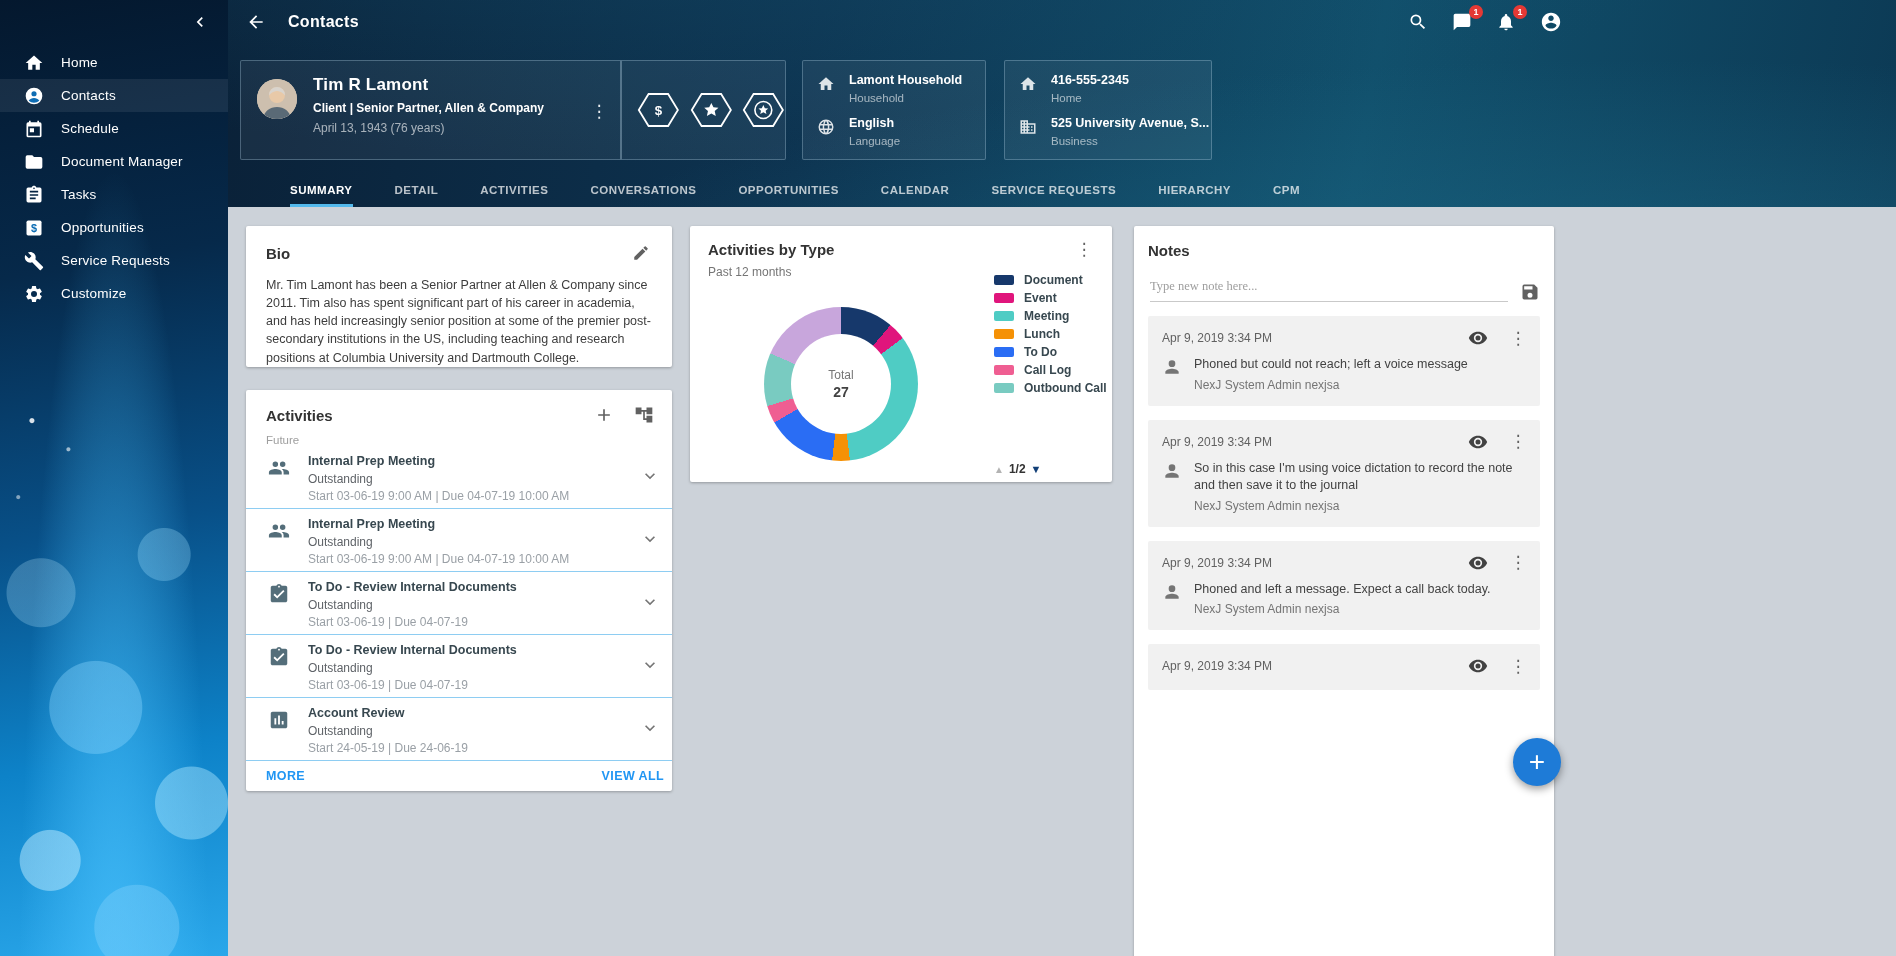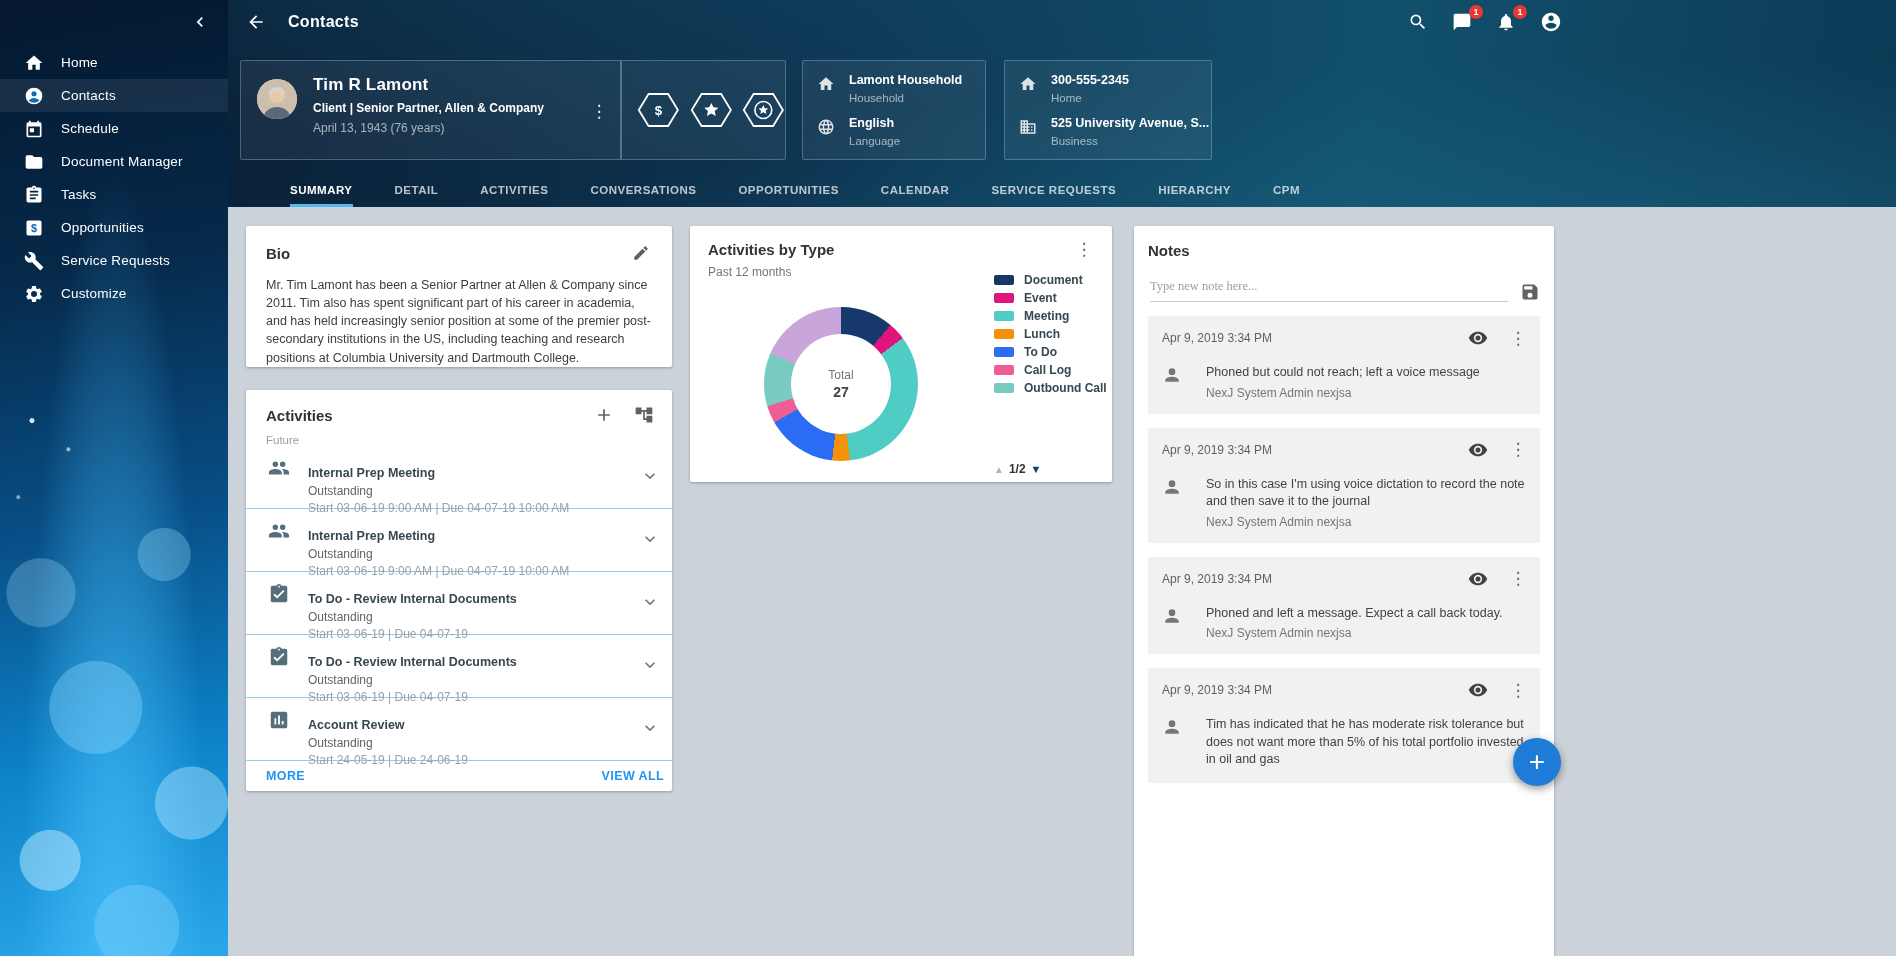--- a/index.html
+++ b/index.html
@@ -83,21 +83,21 @@
   #bio-card { left:18px; top:19px; width:426px; height:141px; padding:17px 20px; }
   .bio-text { font-size:12.5px; line-height:1.45; color:#3d3d3d; margin-top:13px; }
   .gray-btn { color:#616161; width:20px; height:20px; }
 
   #activities-card { left:18px; top:183px; width:426px; height:401px; padding-top:15px; overflow:hidden; }
   #activities-card .card-head { padding:0 18px 0 20px; }
   .head-actions { display:flex; gap:20px; align-items:center; }
   .group-label { font-size:11.5px; color:#9e9e9e; padding-left:20px; margin-top:9px; }
   .act-row { display:flex; align-items:flex-start; height:63px; padding:8px 12px 0 22px; border-bottom:1px solid #8ecdf2; }
   .act-ic { color:#546e7a; margin-top:3px; flex:none; }
-  .act-main { margin-left:18px; flex:1; min-width:0;margin-top:12px; }
+  .act-main { margin-left:18px; flex:1; min-width:0; }
   .act-title { font-size:12.5px; font-weight:700; color:#37474f; }
   .act-status { font-size:12px; color:#5f6368; margin-top:4px; }
   .act-dates { font-size:12px; color:#9aa0a6; margin-top:3px; }
   .act-chev { color:#757575; margin-top:12px; flex:none; }
   .act-footer { display:flex; justify-content:space-between; padding:8px 8px 0 20px; }
   .link-btn { color:#2196f3; font-size:12.5px; font-weight:700; letter-spacing:.4px; }
 
   #chart-card { left:462px; top:19px; width:422px; height:256px; padding:15px 18px; }
   .chart-sub { font-size:12px; color:#757575; margin-top:7px; }
   .donut-wrap { position:absolute; left:74px; top:81px; width:154px; height:154px; }
@@ -117,21 +117,21 @@
 
   #notes-card { left:906px; top:19px; width:420px; height:790px; padding:16px 14px; }
   .note-input-row { display:flex; align-items:flex-end; gap:12px; margin-top:15px; padding-left:2px; }
   .note-input { flex:1; border:none; border-bottom:1px solid #c9c9c9; outline:none; font-size:12.5px; padding:4px 0 7px;
     color:#424242; background:transparent; font-family:Liberation Serif, serif; }
   .note-input::placeholder { color:#9e9e9e; }
   .note-item { background:#f1f1f1; border-radius:2px; margin-top:14px; padding:12px 12px 14px 14px; }
   .note-head { display:flex; align-items:center; }
   .note-date { font-size:12px; color:#616161; flex:1; }
   .note-actions { display:flex; align-items:center; gap:20px; color:#424242; }
-  .note-body { display:flex; gap:24px; margin-top:16px; }
+  .note-body { display:flex; gap:12px; margin-top:8px; }
   .note-person { color:#757575; flex:none; margin-top:1px; }
   .note-text { font-size:12.5px; color:#424242; line-height:1.4; }
   .note-author { font-size:12px; color:#757575; margin-top:4px; }
 
   .fab { position:absolute; left:1285px; top:531px; width:48px; height:48px; border-radius:50%; background:#1e7bd7;
     color:#fff; font-size:28px; line-height:1; display:flex; align-items:center; justify-content:center;
     box-shadow:0 3px 8px rgba(0,0,0,.4); z-index:5; }
 </style>
 </head>
 <body>
@@ -284,21 +284,21 @@
       </div>
     </div>
   </div>
 
   <div class="hcard twofield contactinfo">
     <div class="frow">
       <svg class="ic ic18 fic" viewBox="0 0 24 24" fill="currentColor">
           <path d="M10 20v-6h4v6h5v-8h3L12 3 2 12h3v8z"></path>
         </svg>
       <div>
-        <div class="fval">300-555-2345</div>
+        <div class="fval">416-555-2345</div>
         <div class="flab">Home</div>
       </div>
     </div>
     <div class="frow">
       <svg class="ic ic18 fic" viewBox="0 0 24 24" fill="currentColor">
           <path d="M12 7V3H2v18h20V7H12zM6 19H4v-2h2v2zm0-4H4v-2h2v2zm0-4H4V9h2v2zm0-4H4V5h2v2zm4 12H8v-2h2v2zm0-4H8v-2h2v2zm0-4H8V9h2v2zm0-4H8V5h2v2zm10 12h-8v-2h2v-2h-2v-2h2v-2h-2V9h8v10zm-2-8h-2v2h2v-2zm0 4h-2v2h2v-2z"></path>
         </svg>
       <div>
         <div class="fval">525 University Avenue, S...</div>
         <div class="flab">Business</div>
@@ -565,25 +565,17 @@
         <span class="note-date">Apr 9, 2019 3:34 PM</span>
         <span class="note-actions">
           <button class="gray-btn">
               <svg class="ic ic20" viewBox="0 0 24 24" fill="#424242">
                 <path d="M12 4.5C7 4.5 2.73 7.61 1 12c1.73 4.39 6 7.5 11 7.5s9.27-3.11 11-7.5c-1.73-4.39-6-7.5-11-7.5zM12 17a5 5 0 1 1 0-10 5 5 0 0 1 0 10zm0-8a3 3 0 1 0 0 6 3 3 0 0 0 0-6z"></path>
               </svg>
             </button>
           <button class="kebab-dark">⋮</button>
         </span>
       </div>
-      <div class="note-body">
-        <svg class="ic ic20 note-person" viewBox="0 0 24 24" fill="currentColor">
-            <path d="M12 12a4 4 0 1 0 0-8 4 4 0 0 0 0 8zm0 2c-2.67 0-8 1.34-8 4v2h16v-2c0-2.66-5.33-4-8-4z"></path>
-          </svg>
-        <div>
-          <div class="note-text">Tim has indicated that he has moderate risk tolerance but does not want more than 5% of his total portfolio invested in oil and gas</div>
-        </div>
-      </div>
     </div>
   </section>
 
   <button class="fab">+</button>
 </main>
 
 </body></html>

